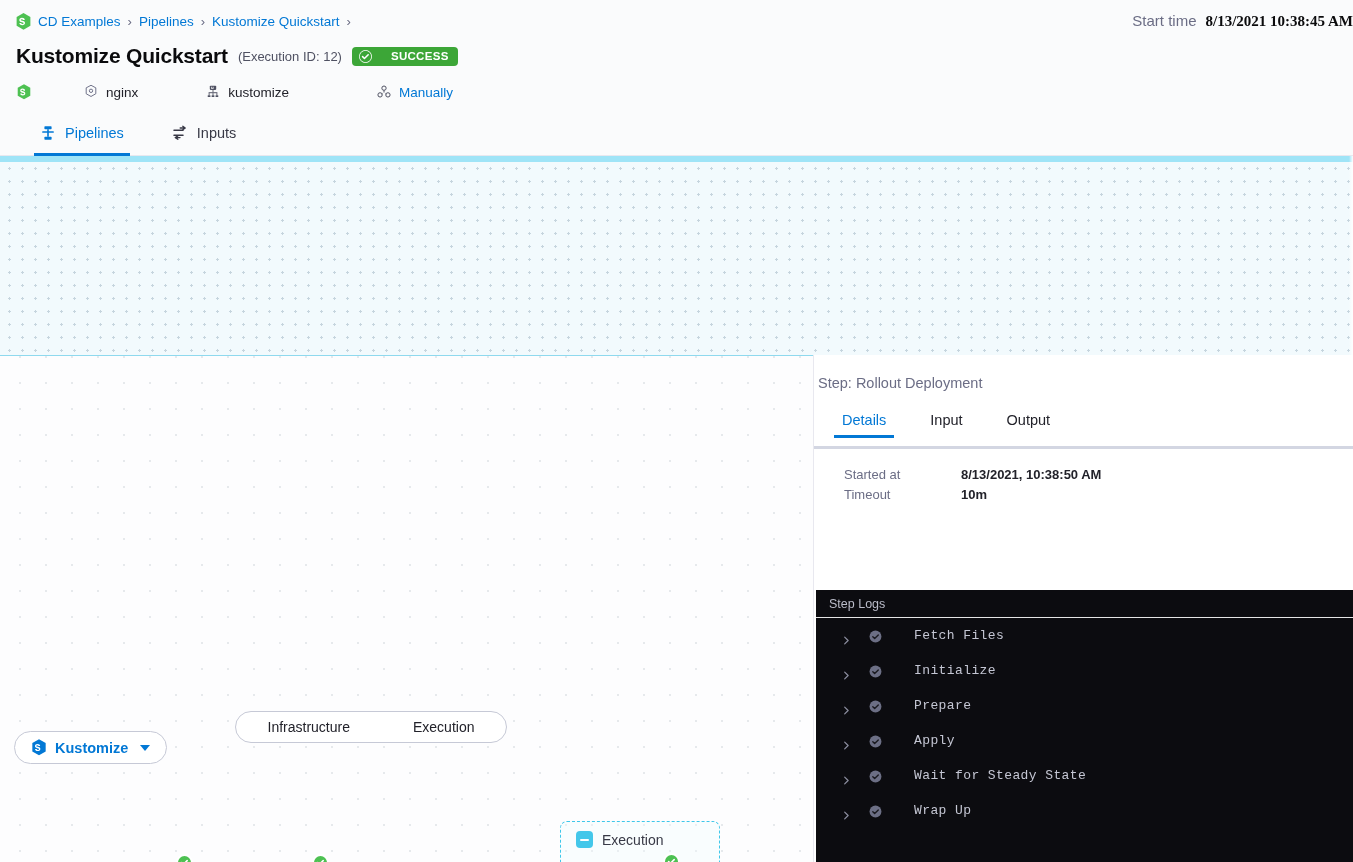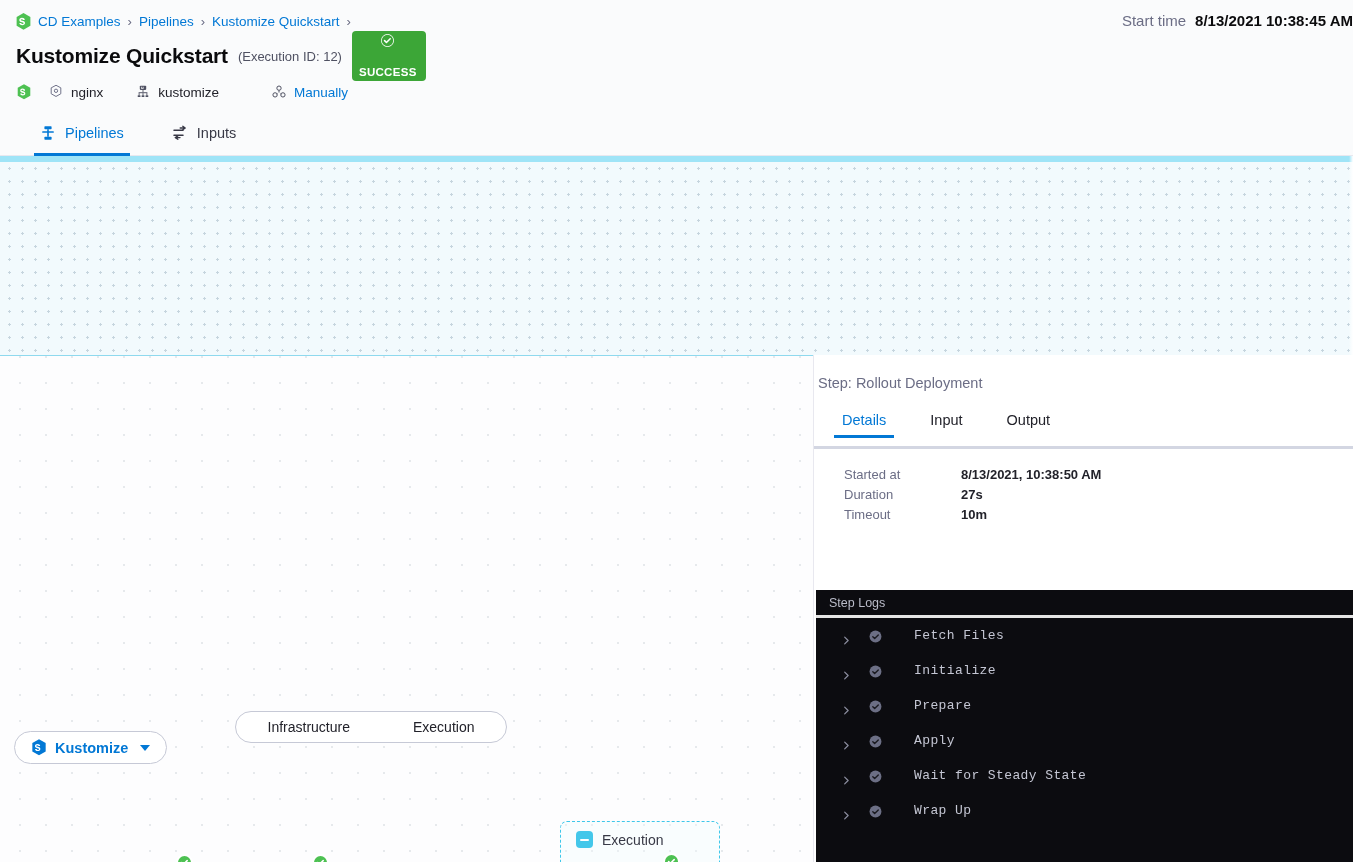--- a/index.html
+++ b/index.html
@@ -27,39 +27,39 @@
   .hex-logo {
     width: 15px; height: 17px; display: inline-block; position: relative; flex: 0 0 auto;
   }
 
   .title-row { display: flex; align-items: center; gap: 10px; margin-top: 10px; height: 28px; }
   .page-title { font-size: 21px; font-weight: bold; color: #0b0b0d; letter-spacing: -0.2px; }
   .exec-id { font-size: 13px; color: #4f5162; }
   .badge-success {
     display: inline-flex; align-items: center; gap: 19px;
     background: #3ca637; color: #fff; border-radius: 4px;
-    padding: 3px 9px 3px 7px; font-size: 11.5px; font-weight: bold; letter-spacing: 0.3px; flex-direction: column;
+    padding: 3px 9px 3px 7px; font-size: 11.5px; font-weight: bold; letter-spacing: 0.3px;
   }
   .badge-check { width: 13px; height: 13px; flex: 0 0 auto; }
 
-  .meta-row { display: flex; align-items: center; margin-top: 11px; height: 22px; }
+  .meta-row { display: flex; align-items: center; margin-top: 11px; height: 22px; gap: 35px; }
   .meta-item { display: flex; align-items: center; gap: 7px; font-size: 13.5px; color: #22222a; }
   .meta-item.m0 { margin-right: 16px; }
   .meta-item.m1 { margin-right: 32px; }
   .meta-item.m2 { margin-right: 52px; }
   .meta-link { color: #0278d5; cursor: pointer; }
   .meta-ico { width: 16px; height: 16px; flex: 0 0 auto; display: block; }
 
   .start-time {
     position: absolute; right: 0px; top: 12px;
     display: flex; align-items: baseline; gap: 9px;
     font-size: 15px; white-space: nowrap;
   }
   .st-label { color: #6b6d85; }
-  .st-value { color: #0b0b0d; font-weight: bold; }
+  .st-value { color: #0b0b0d; font-weight: bold; font-family: Liberation Serif, serif; }
 
   
   .tabs-bar {
     position: absolute; top: 110px; left: 0; width: 1353px; height: 46px;
     background: #fafbfc; border-bottom: 1px solid #e8e8ef;
     display: flex; align-items: center; padding-left: 34px; gap: 36px;
   }
   .tab { display: flex; align-items: center; gap: 9px; height: 46px;
          font-size: 14.5px; cursor: pointer; position: relative; padding: 0 6px; }
   .tab .tab-label { color: #383946; }
@@ -143,21 +143,21 @@
   .rp-key { width: 117px; color: #6b6d85; font-weight: normal; flex: 0 0 auto; }
   .rp-val { color: #22222a; font-weight: bold; }
   .rp-val a { color: #0278d5; text-decoration: none; cursor: pointer; }
 
   .logs-panel {
     position: absolute; left: 2px; top: 235px; width: 538px; height: 272px;
     background: #0c0c10; color: #babcc9;
   }
   .logs-head {
     height: 28px; display: flex; align-items: center; padding-left: 13px;
-    font-size: 12.5px; color: #babcc9; border-bottom: 3px solid #e5e5e5;
+    font-size: 12.5px; color: #babcc9; border-bottom: 1px solid #e5e5e5;
   }
   .log-row {
     display: flex; align-items: center; height: 35px; padding-left: 26px; gap: 18px;
     cursor: pointer;
   }
   .log-chev { width: 9px; height: 9px; flex: 0 0 auto; }
   .log-check { width: 13px; height: 13px; flex: 0 0 auto; }
   .log-name {
     font-family: "Liberation Mono", "DejaVu Sans Mono", monospace;
     font-size: 13px; color: #c5c7d4; letter-spacing: 0.4px; margin-left: 14px;
@@ -351,24 +351,20 @@
         <span>Output</span>
       </div>
     </div>
 
     <div class="rp-details">
       <div class="rp-row">
         <span class="rp-key">Started at</span>
         <span class="rp-val">8/13/2021, 10:38:50 AM</span>
       </div>
       <div class="rp-row">
-        <span class="rp-key">Duration</span>
-        <span class="rp-val">27s</span>
-      </div>
-      <div class="rp-row">
         <span class="rp-key">Timeout</span>
         <span class="rp-val">10m</span>
       </div>
     </div>
 
     <div class="logs-panel">
       <div class="logs-head">Step Logs</div>
       <div>
 
         <div class="log-row">

